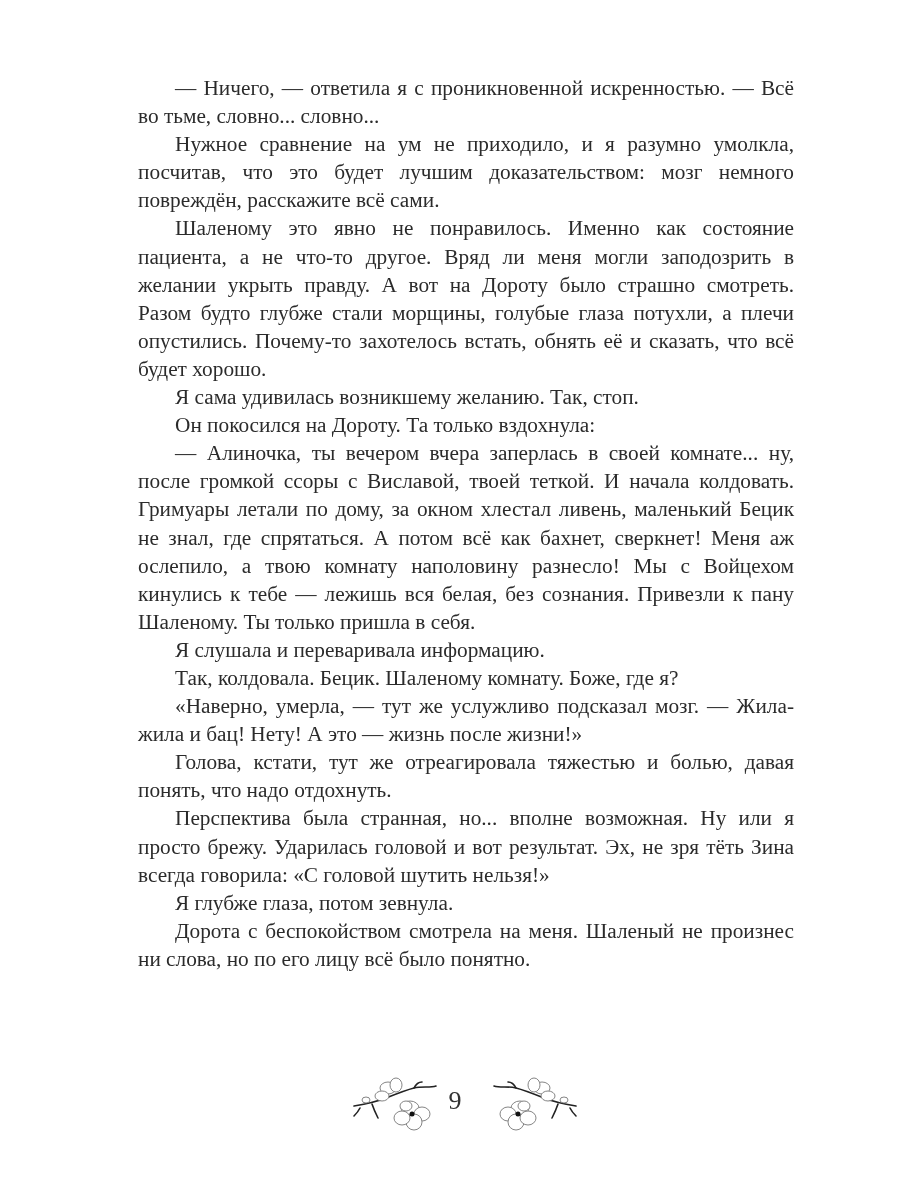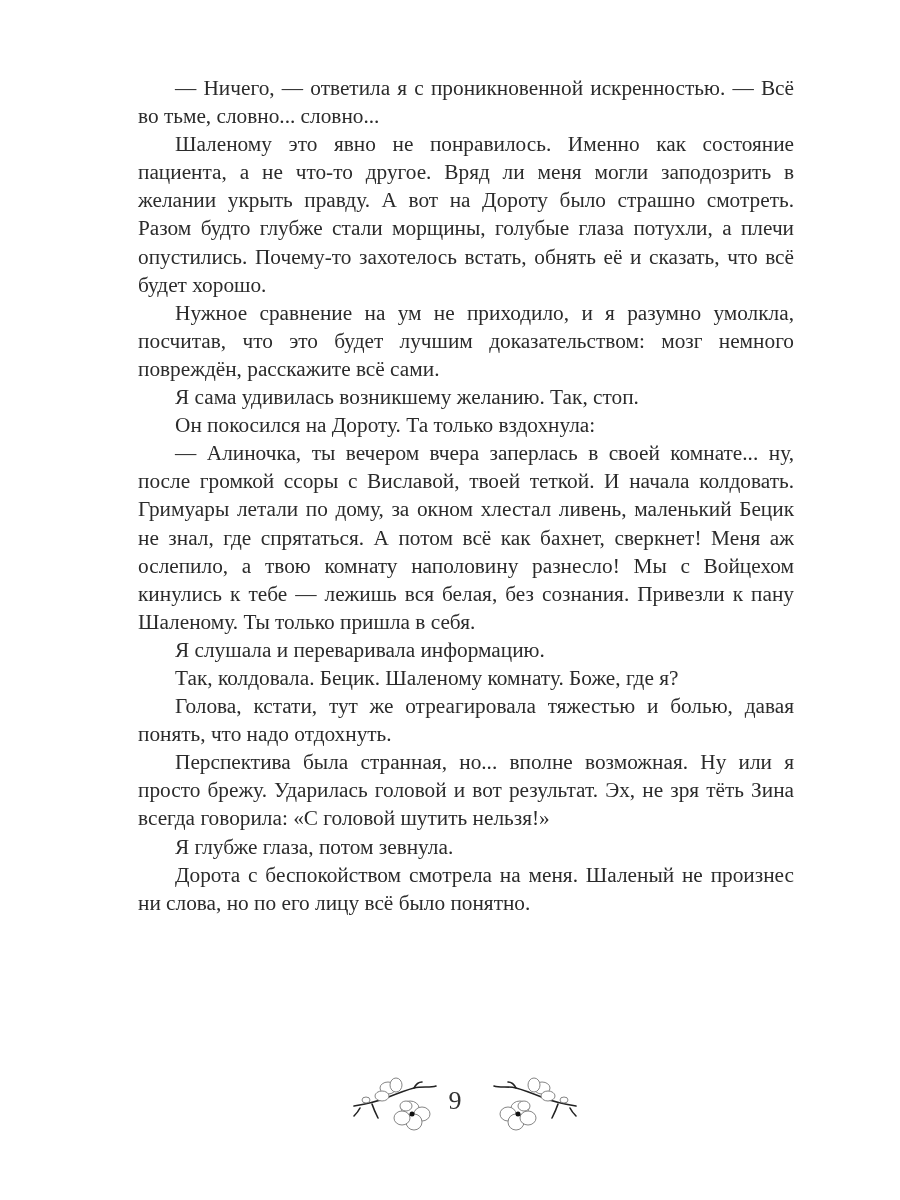--- a/index.html
+++ b/index.html
@@ -41,27 +41,28 @@
       font-family: "Liberation Serif", "DejaVu Serif", serif;
       font-size: 26px;
       color: #333;
     }
   </style>
 </head>
 <body>
 
 <div class="page">
   <p>— Ничего, — ответила я с проникновенной искренно­стью. — Всё во тьме, словно... словно...</p>
+  <p>Нужное сравнение на ум не приходило, и я разумно умолкла, посчитав, что это будет лучшим доказательством: мозг немного повреждён, расскажите всё сами.</p>
   <p>Шаленому это явно не понравилось. Именно как состояние пациента, а не что-то другое. Вряд ли меня могли заподозрить в желании укрыть правду. А вот на Дороту было страшно смо­треть. Разом будто глубже стали морщины, голубые глаза потух­ли, а плечи опустились. Почему-то захотелось встать, обнять её и сказать, что всё будет хорошо.</p>
-  <p>Нужное сравнение на ум не приходило, и я разумно умолкла, посчитав, что это будет лучшим доказательством: мозг немного повреждён, расскажите всё сами.</p>
   <p>Я сама удивилась возникшему желанию. Так, стоп.</p>
   <p>Он покосился на Дороту. Та только вздохнула:</p>
   <p>— Алиночка, ты вечером вчера заперлась в своей комнате... ну, после громкой ссоры с Виславой, твоей теткой. И начала колдовать. Гримуары летали по дому, за окном хлестал ливень, маленький Бецик не знал, где спрятаться. А потом всё как бах­нет, сверкнет! Меня аж ослепило, а твою комнату наполовину разнесло! Мы с Войцехом кинулись к тебе — лежишь вся белая, без сознания. Привезли к пану Шаленому. Ты только пришла в себя.</p>
   <p>Я слушала и переваривала информацию.</p>
   <p>Так, колдовала. Бецик. Шаленому комнату. Боже, где я?</p>
+  <p>«Наверно, умерла, — тут же услужливо подсказал мозг. — Жила-жила и бац! Нету! А это — жизнь после жизни!»</p>
   <p>Голова, кстати, тут же отреагировала тяжестью и болью, давая понять, что надо отдохнуть.</p>
   <p>Перспектива была странная, но... вполне возможная. Ну или я просто брежу. Ударилась головой и вот результат. Эх, не зря тёть Зина всегда говорила: «С головой шутить нельзя!»</p>
   <p>Я глубже глаза, потом зевнула.</p>
   <p>Дорота с беспокойством смотрела на меня. Шаленый не про­изнес ни слова, но по его лицу всё было понятно.</p>
 </div>
 
 <div class="footer">
   <svg class="ornament left" viewBox="0 0 88 56">
     <g fill="none" stroke="#222" stroke-width="1.6" stroke-linecap="round">
       <path d="M2 30 C14 28 24 26 34 22 C44 18 54 14 62 12 C70 10 78 12 84 10"></path>

